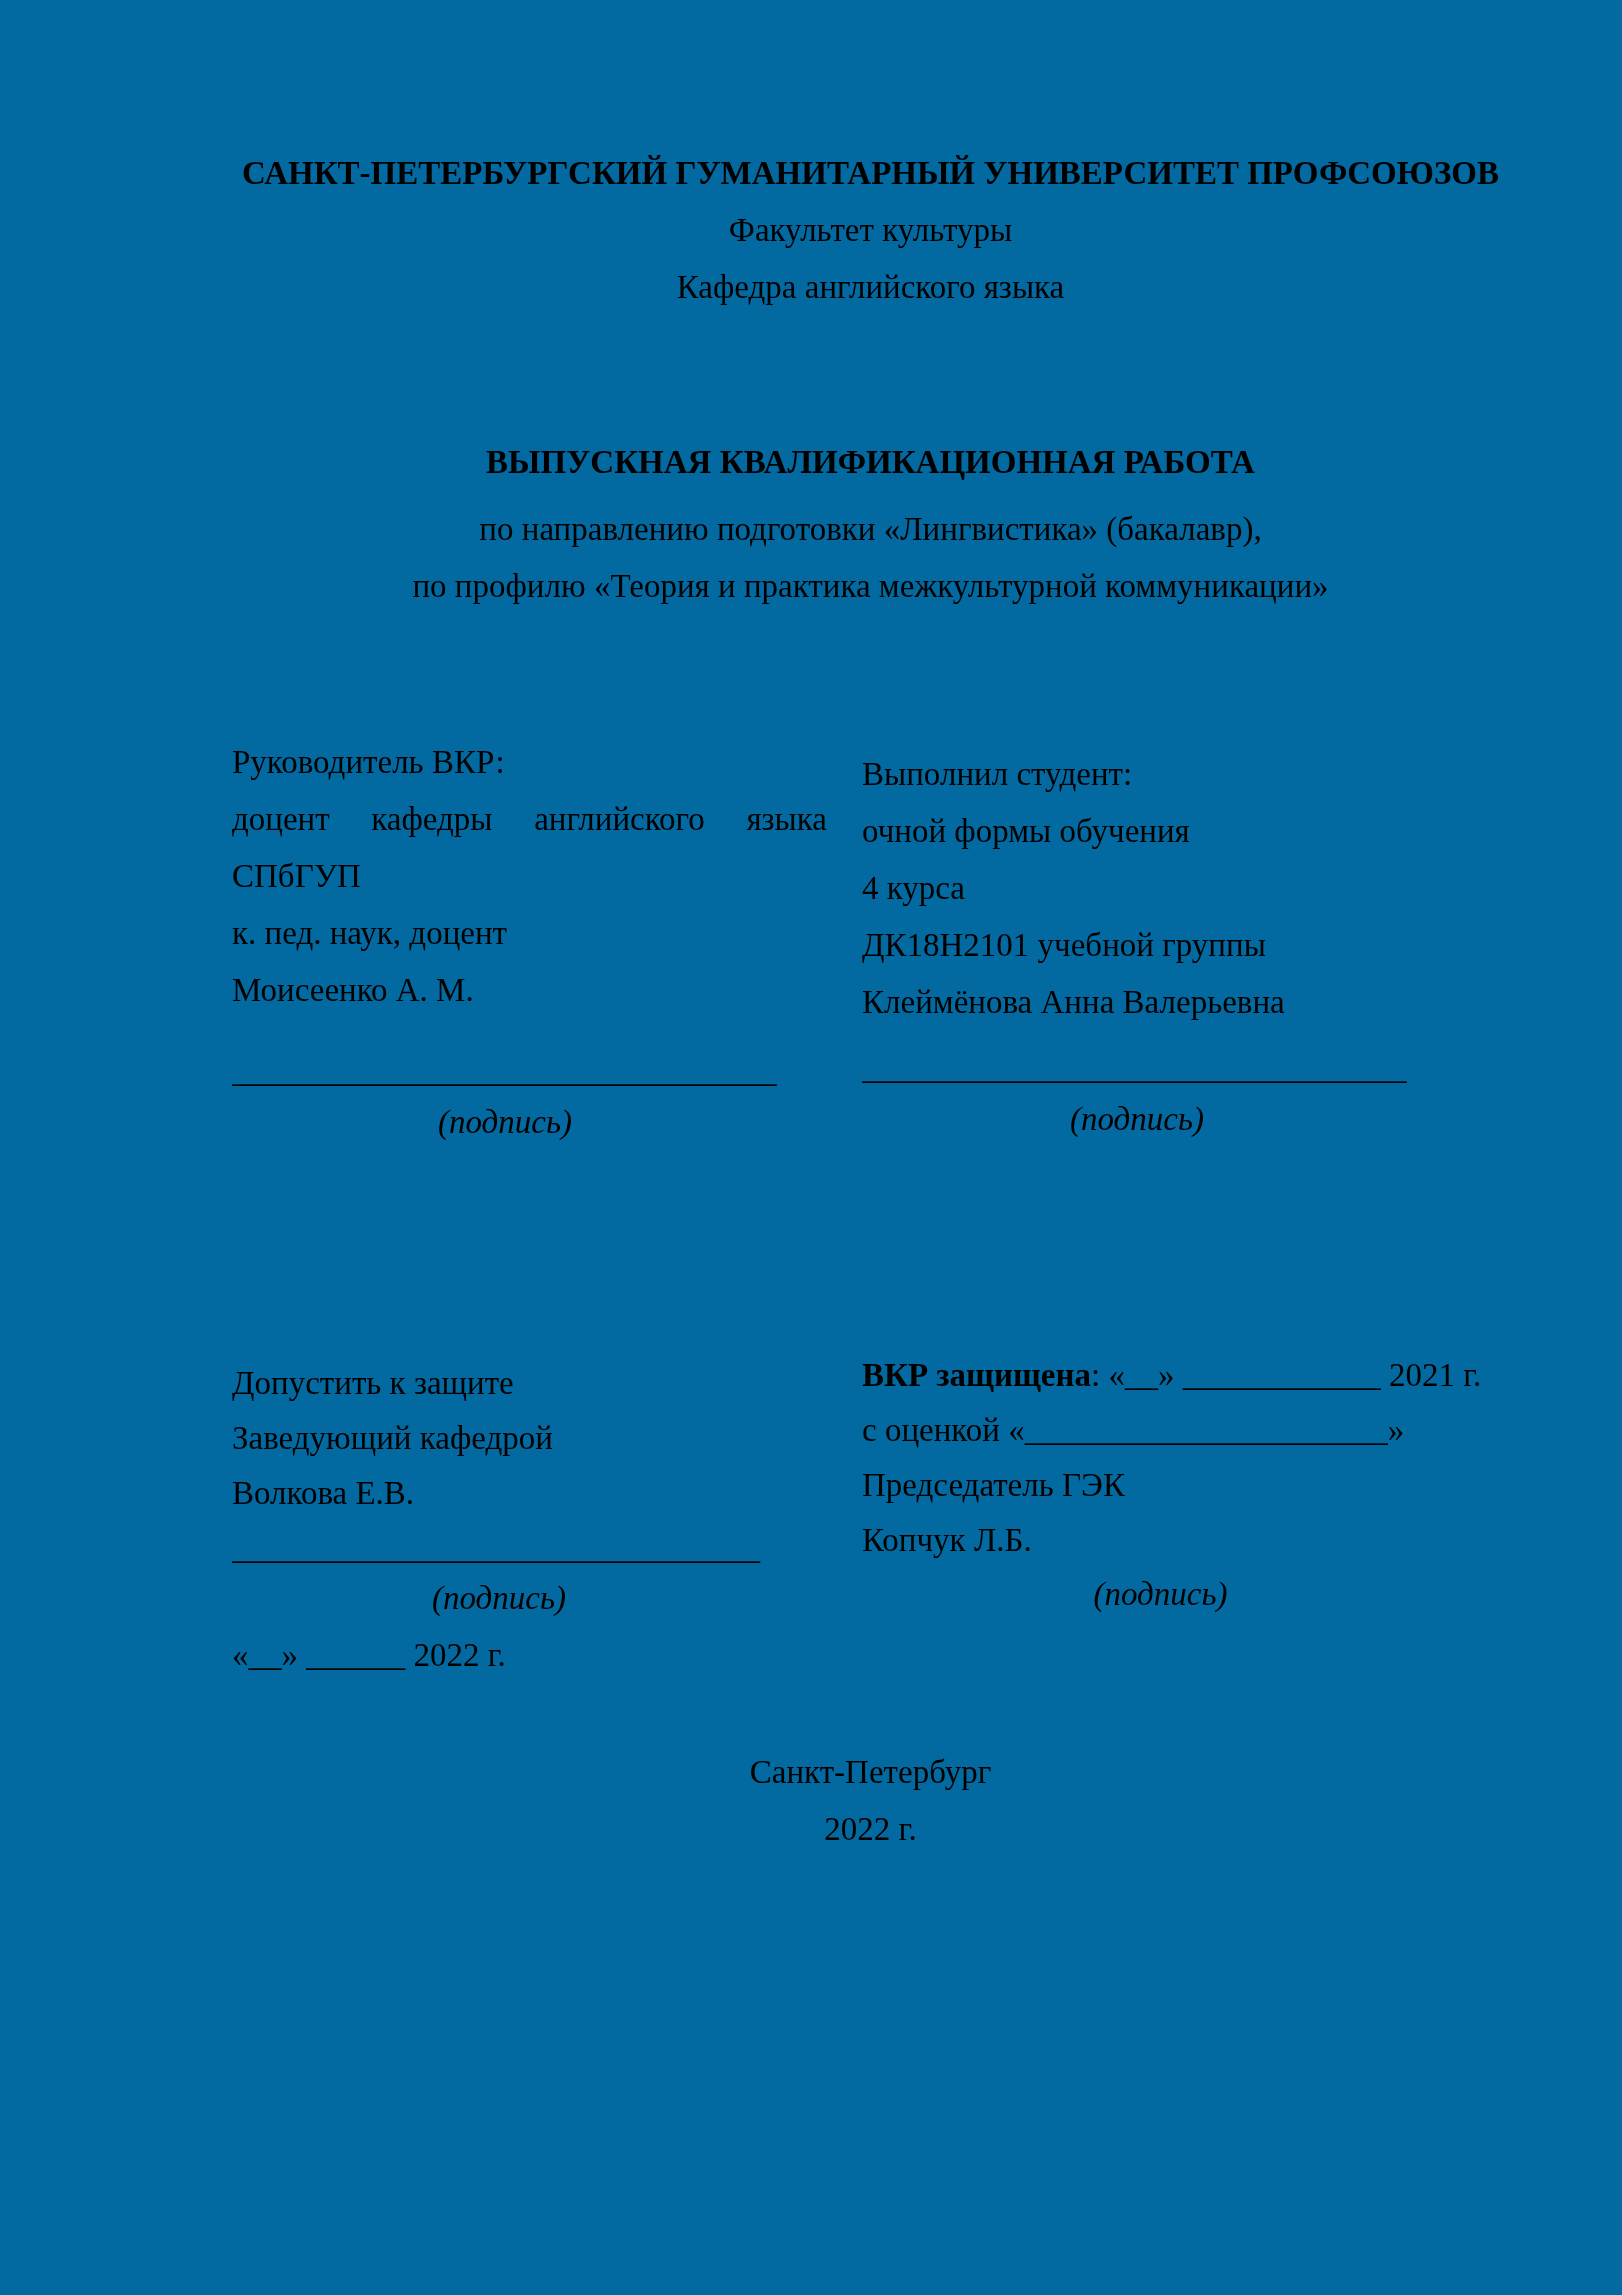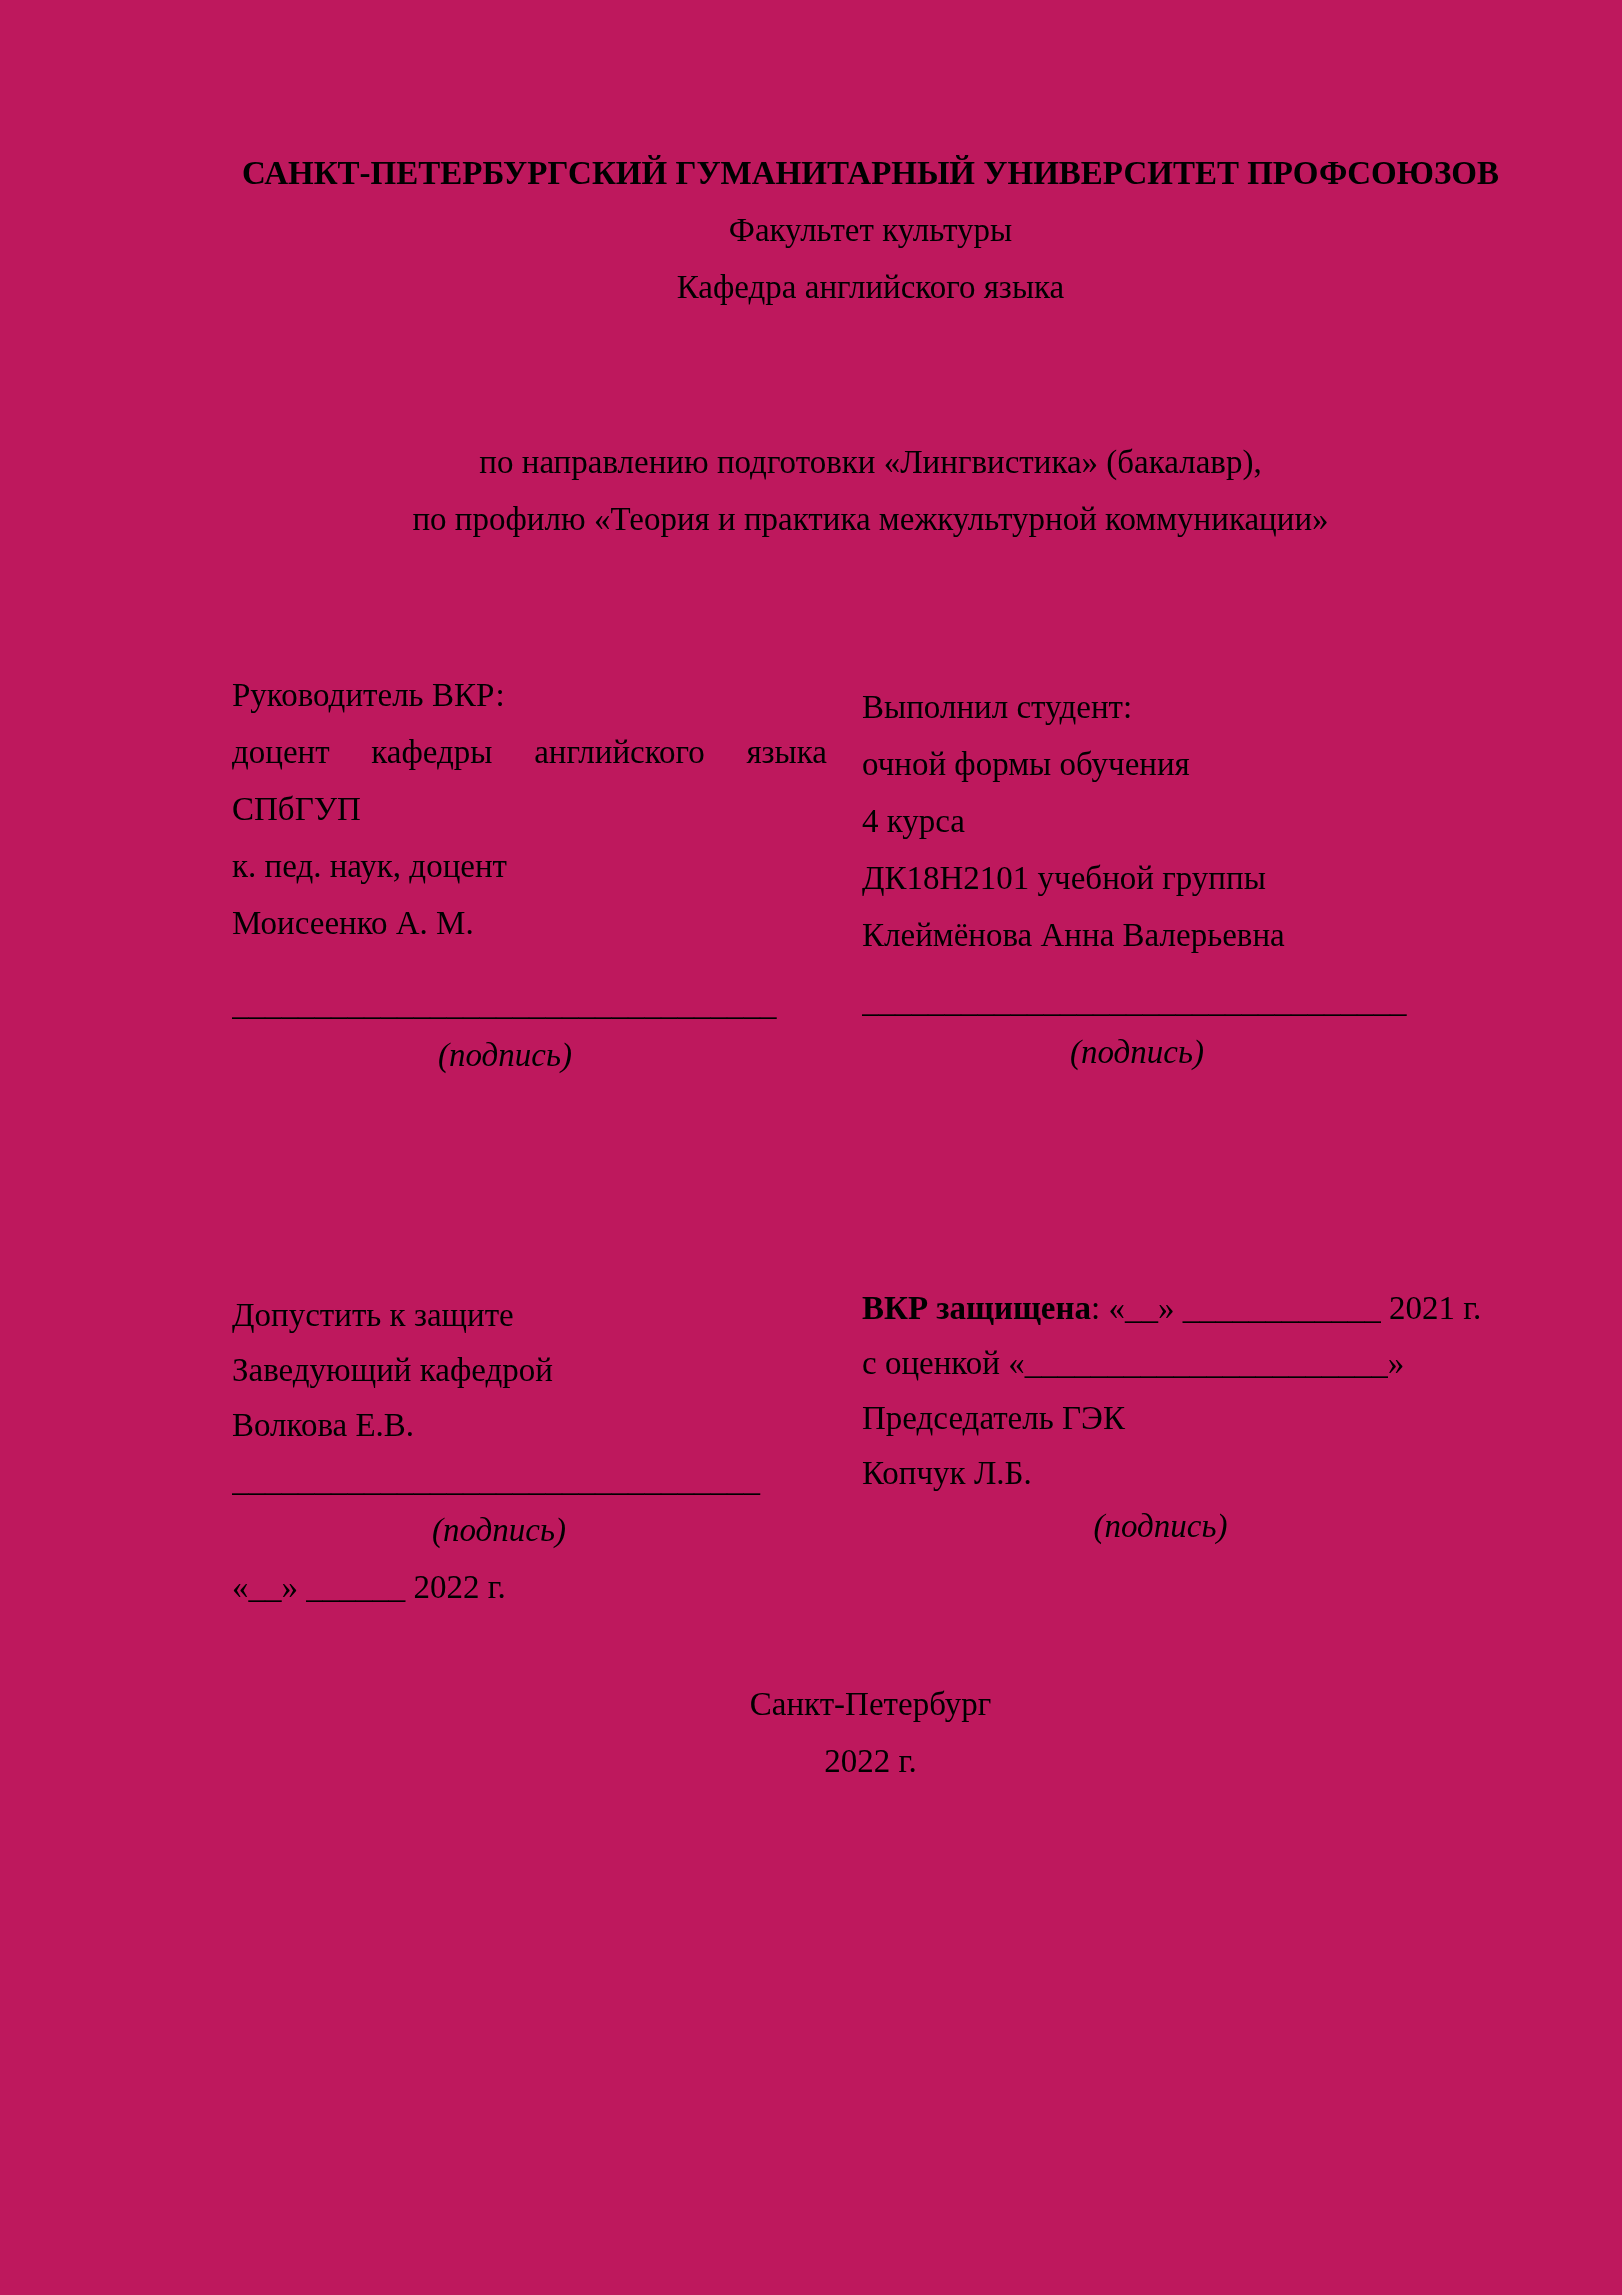--- a/index.html
+++ b/index.html
@@ -5,21 +5,21 @@
   html, body {
     margin: 0;
     padding: 0;
     background: #ffffff;
   }
   .page {
     position: relative;
     width: 1623px;
     height: 2295px;
     box-sizing: border-box;
-    background: #be185d;
+    background: #0369a1;
     color: #000000;
     font-family: "Liberation Serif", "DejaVu Serif", serif;
     font-size: 33px;
     line-height: 57px;
     padding: 145px 114px 0 232px;
     overflow: hidden;
   }
   .center { text-align: center; }
   .bold { font-weight: bold; }
   .italic { font-style: italic; }
@@ -56,20 +56,21 @@
 
 <div class="page">
 
   <div class="center">
     <div class="bold nowrap">САНКТ-ПЕТЕРБУРГСКИЙ ГУМАНИТАРНЫЙ УНИВЕРСИТЕТ ПРОФСОЮЗОВ</div>
     <div>Факультет культуры</div>
     <div>Кафедра английского языка</div>
   </div>
 
   <div class="center title-block">
+    <div class="bold">ВЫПУСКНАЯ КВАЛИФИКАЦИОННАЯ РАБОТА</div>
     <div class="thesis-title bold">
     </div>
     <div class="subtitle-1">по направлению подготовки «Лингвистика» (бакалавр),</div>
     <div>по профилю «Теория и практика межкультурной коммуникации»</div>
   </div>
 
   <div class="row sig-row">
 
     <div class="col-left">
       <div>Руководитель ВКР:</div>

